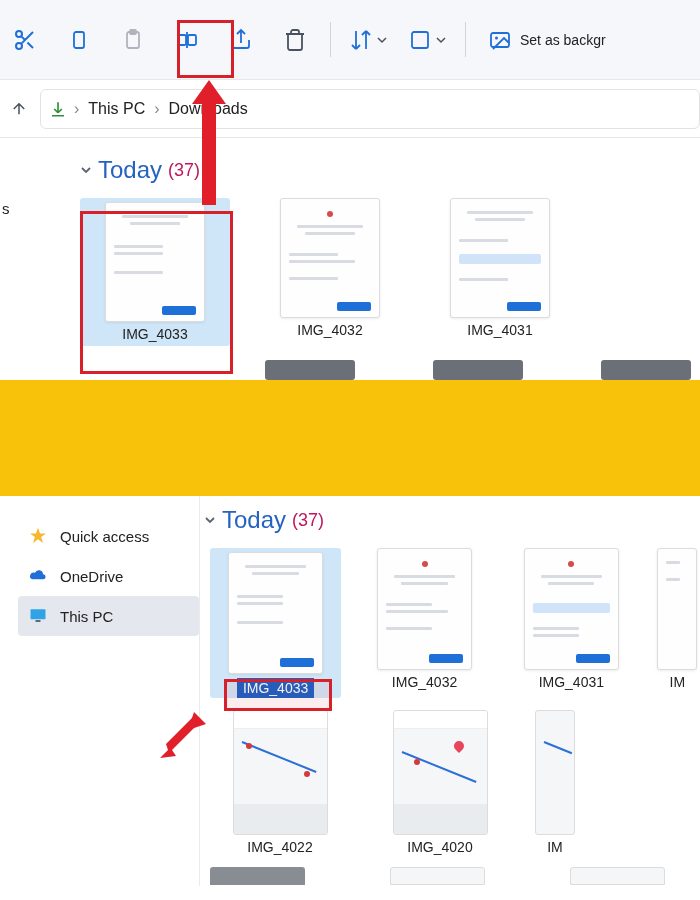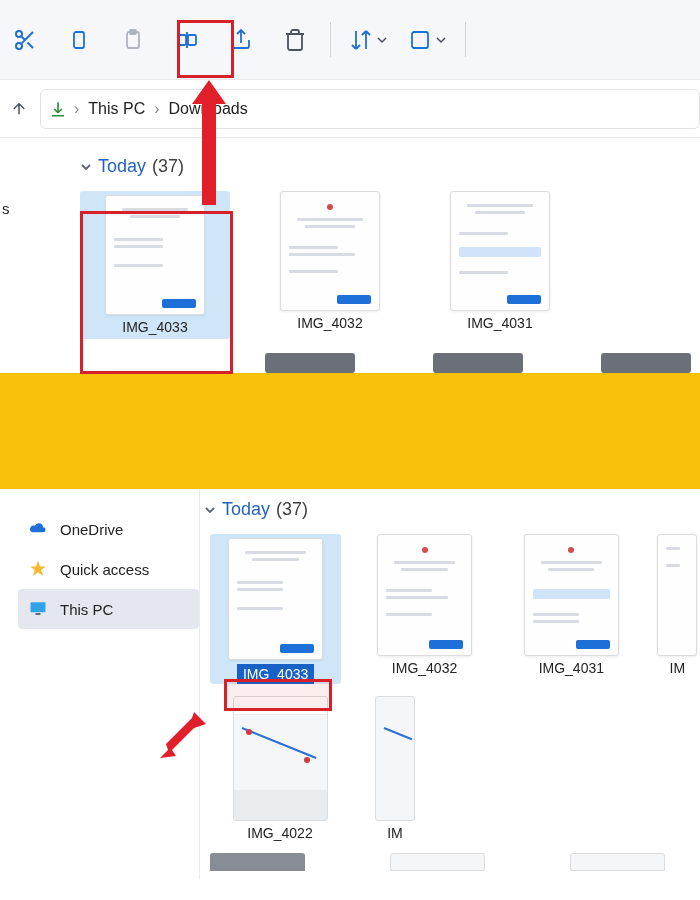--- a/index.html
+++ b/index.html
@@ -30,22 +30,22 @@
     .bc-btn { width: 38px; height: 38px; display: flex; align-items: center; justify-content: center; cursor: pointer; }
     .bc-path { display: flex; align-items: center; font-size: 16px; color: #222; margin-left: 2px; border: 1px solid #e2e2e2; height: 40px; flex: 1; border-radius: 6px; padding: 0 8px;}
     .bc-seg { padding: 0 6px; cursor: pointer; }
     .bc-sep { color: #8a8a8a; padding: 0 3px; }
     .bc-down-icon { color: #2f8e3a; margin-right: 4px; display: inline-flex; align-items: center; }
     
     
     .grid-top { padding: 18px 0 0 80px; position: relative; }
     .group-header { display: flex; align-items: center; gap: 6px; margin-bottom: 14px; }
     .group-chev { color: #5a6472; }
-    .group-title { color: #2563c0; font-size: 18px; font-weight: 500; }
-    .group-count { color: #404040; font-size: 18px; }
+    .group-title { color: #2563c0; font-size: 24px; font-weight: 500; }
+    .group-count { color: #be185d; font-size: 18px; }
     
     .thumbs-row { display: flex; gap: 30px; }
     .thumb-item { width: 140px; display: flex; flex-direction: column; align-items: center; gap: 4px; }
     .thumb-item.selected { background: #cfe6f9; border-radius: 3px; padding: 4px; width: 150px; }
     .thumb-box { width: 100px; height: 120px; background: #fefefe; border: 1px solid #dcdcdc; border-radius: 3px; box-shadow: 0 1px 3px rgba(0,0,0,0.08); position: relative; overflow: hidden; }
     .thumb-label { font-size: 14px; color: #222; text-align: center; }
     
     .thumb-fake { padding: 12px 8px; display: flex; flex-direction: column; gap: 4px; }
     .fake-line { height: 3px; background: #d8dce2; border-radius: 1px; }
     .fake-line.sh { width: 60%; }
@@ -135,20 +135,28 @@
   </div>
   <div class="toolbar-dropdown">
     <svg class="icon-svg" viewBox="0 0 24 24">
         <rect x="4" y="4" width="16" height="16" rx="2" fill="none" stroke="#1f6fd8" stroke-width="1.8"></rect>
       </svg>
     <svg class="chev-icon" viewBox="0 0 12 12">
         <path fill="none" stroke="#4a5260" stroke-width="1.5" d="M2 4l4 4 4-4"></path>
       </svg>
   </div>
   <div class="toolbar-sep"></div>
+  <div class="toolbar-text-btn">
+    <svg class="icon-svg" viewBox="0 0 24 24">
+        <rect x="3" y="5" width="18" height="14" rx="2" fill="none" stroke="#1f6fd8" stroke-width="1.8"></rect>
+        <circle cx="8.5" cy="10" r="1.5" fill="#1f6fd8"></circle>
+        <path fill="none" stroke="#1f6fd8" stroke-width="1.8" d="M21 15l-5-5L5 21"></path>
+      </svg>
+    <span>Set as backgr</span>
+  </div>
 </div>
 
 <div class="breadcrumb-bar">
   <div class="bc-btn">
     <svg class="icon-svg-sm" viewBox="0 0 24 24">
         <path fill="none" stroke="#4a5260" stroke-width="2" d="M12 19V5M5 12l7-7 7 7"></path>
       </svg>
   </div>
   <div class="bc-path">
     <span class="bc-down-icon">
@@ -228,29 +236,29 @@
     <div class="thumb-box-sm" style="margin-left:48px;"></div>
   </div>
 </div>
 
 <div class="yellow-band"></div>
 
 <div class="bottom-panel">
   <div class="sidebar">
     <div class="side-item">
       <svg width="20" height="20" viewBox="0 0 24 24">
+          <path fill="#f5b82e" d="M12 2l2.5 7h7l-5.7 4.3 2.2 7-6-4.5-6 4.5 2.2-7L2.5 9h7z"></path>
+        </svg>
+      <span>Quick access</span>
+    </div>
+    <div class="side-item">
+      <svg width="20" height="20" viewBox="0 0 24 24">
           <path fill="#1f6fd8" d="M18 10a5 5 0 00-9.6-1.8A4 4 0 005 16h13a3 3 0 000-6z"></path>
         </svg>
       <span>OneDrive</span>
-    </div>
-    <div class="side-item">
-      <svg width="20" height="20" viewBox="0 0 24 24">
-          <path fill="#f5b82e" d="M12 2l2.5 7h7l-5.7 4.3 2.2 7-6-4.5-6 4.5 2.2-7L2.5 9h7z"></path>
-        </svg>
-      <span>Quick access</span>
     </div>
     <div class="side-item active">
       <svg width="20" height="20" viewBox="0 0 24 24">
           <rect x="3" y="4" width="18" height="12" rx="1" fill="#2fa3e6"></rect>
           <rect x="9" y="17" width="6" height="2" fill="#4a5260"></rect>
         </svg>
       <span>This PC</span>
     </div>
   </div>
 
@@ -328,20 +336,30 @@
         <div class="thumb-item-b">
           <div class="thumb-box-map">
             <div style="height:18px;background:#fff;border-bottom:1px solid #eee;"></div>
             <div class="map-diag"></div>
             <div class="map-dot" style="top:32px;left:12px;"></div>
             <div class="map-dot" style="top:60px;left:70px;"></div>
             <div class="map-square"></div>
           </div>
           <span class="thumb-label">IMG_4022</span>
         </div>
+        <div class="thumb-item-b">
+          <div class="thumb-box-map">
+            <div style="height:18px;background:#fff;border-bottom:1px solid #eee;"></div>
+            <div class="map-diag" style="top:40px;"></div>
+            <div class="map-pin" style="top:30px;left:60px;"></div>
+            <div class="map-dot" style="top:48px;left:20px;"></div>
+            <div class="map-square"></div>
+          </div>
+          <span class="thumb-label">IMG_4020</span>
+        </div>
         <div class="thumb-item-b" style="width:50px;">
           <div class="thumb-box-map" style="width:40px;">
             <div class="map-diag" style="width:30px;"></div>
           </div>
           <span class="thumb-label">IM</span>
         </div>
       </div>
 
       <div class="thumbs-row-b" style="margin-top:12px;">
         <div style="width:95px;height:18px;background:#888d94;border-radius:3px 3px 0 0;"></div>

